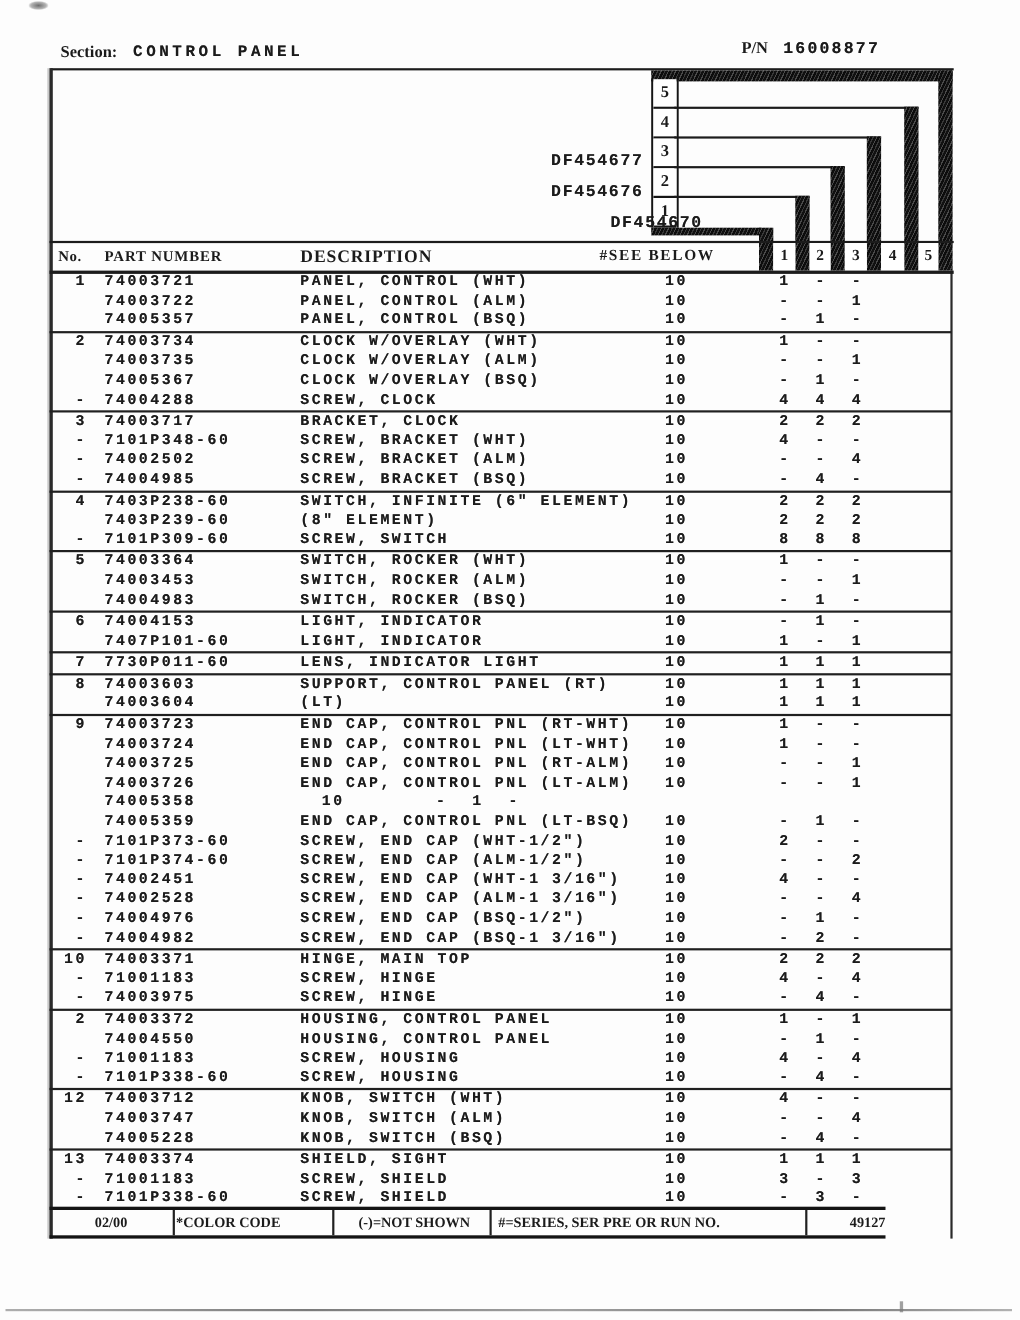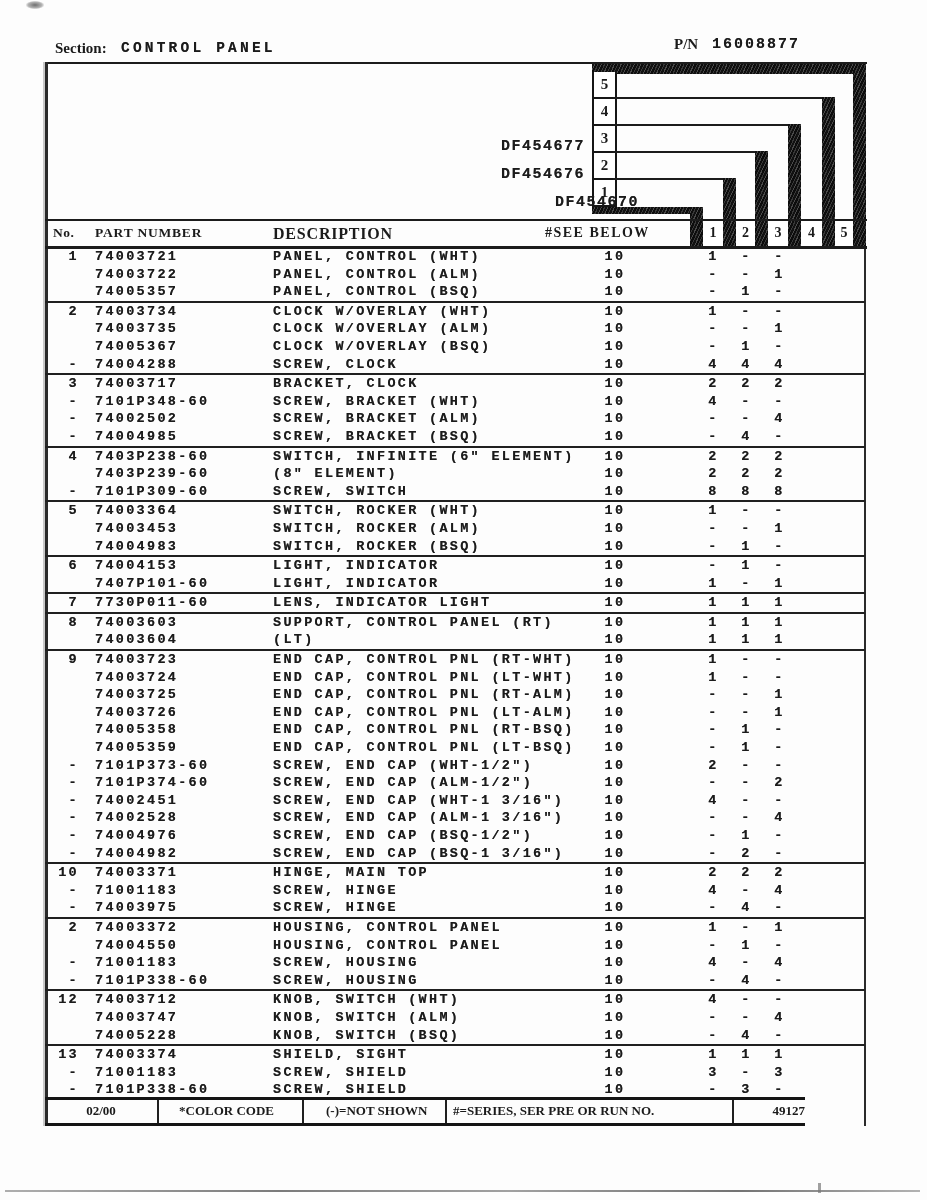--- a/index.html
+++ b/index.html
@@ -421,21 +421,20 @@
             <div class="c-sp"></div>
             <div class="c-v">-</div>
             <div class="c-v">-</div>
             <div class="c-v">1</div>
             <div class="c-v"></div>
             <div class="c-v"></div>
           </div>
           <div class="row">
             <div class="c-no"></div>
             <div class="c-part">74005358</div>
-            <div class="c-desc">END CAP, CONTROL PNL (RT-BSQ)</div>
             <div class="c-see">10</div>
             <div class="c-sp"></div>
             <div class="c-v">-</div>
             <div class="c-v">1</div>
             <div class="c-v">-</div>
             <div class="c-v"></div>
             <div class="c-v"></div>
           </div>
           <div class="row">
             <div class="c-no"></div>
@@ -683,21 +682,21 @@
             <div class="c-v">3</div>
             <div class="c-v">-</div>
             <div class="c-v"></div>
             <div class="c-v"></div>
           </div>
         </div>
       </div>
 
     <div class="footer serifb">
       <div style="width:112px;text-align:center;">02/00</div>
-      <div class="fdiv" style="width:135px;padding-left:20px;">*COLOR CODE</div>
+      <div class="fdiv" style="width:135px;padding-left:1px;">*COLOR CODE</div>
       <div class="fdiv" style="width:143px;padding-left:22px;margin-left:10px;">(-)=NOT SHOWN</div>
       <div class="fdiv" style="width:287px;padding-left:6px;">#=SERIES, SER PRE OR RUN NO.</div>
       <div class="fdiv" style="flex:1;text-align:right;">49127</div>
     </div>
   </div>
 
   <div class="abs" style="left:5px;top:1190px;width:915px;height:2px;background:linear-gradient(90deg,#9a9a9a,#5a5a5a 30%,#8a8a8a 55%,#4f4f4f 80%,#9f9f9f);opacity:.8;"></div>
   <div class="abs" style="left:818px;top:1183px;width:3px;height:10px;background:#777;opacity:.7;"></div>
 </div>
 

